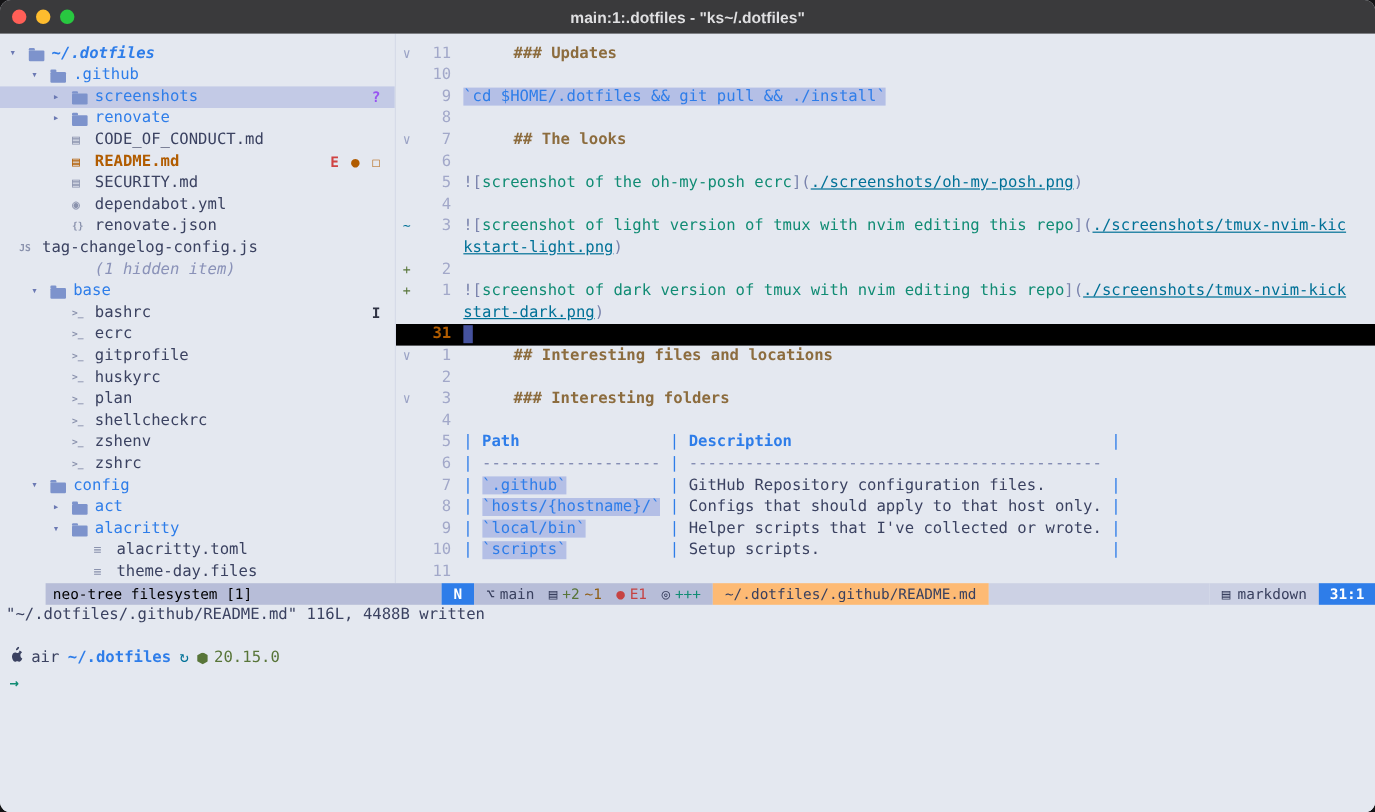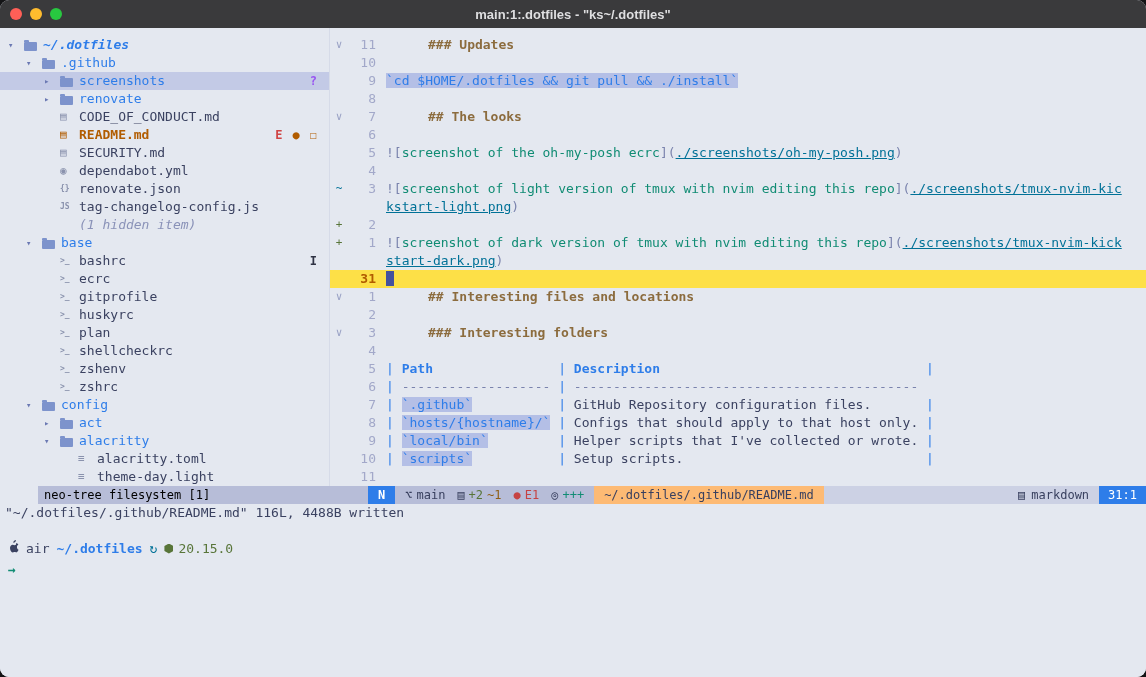--- a/index.html
+++ b/index.html
@@ -46,21 +46,21 @@
   .lbl.hidden { color: #8a92b8; font-style: italic; }
   .marks { margin-left: auto; padding-right: 12px; display: flex; gap: 10px; font-size: 12px; }
   .m-purple { color: #9854f1; font-weight: bold; }
   .m-red { color: #d04343; font-weight: bold; }
   .m-orange { color: #b15c00; }
   .m-dark { color: #2f3344; font-weight: bold; }
   
   .editor { flex: 1; overflow: hidden; }
   .ed-rows { padding-top: 8px; }
   .ed-row { height: 18px; line-height: 18px; display: flex; white-space: pre; }
-  .ed-row.cur { background: #fde047; }
+  .ed-row.cur { background: #000000; }
   .sign { width: 18px; flex: 0 0 18px; text-align: center; font-size: 11px; color: #9aa2c5; }
   .sign.t { color: #007197; } .sign.p { color: #587539; }
   .num { width: 28px; flex: 0 0 28px; text-align: right; color: #a2a8c9; margin-right: 10px; }
   .cur .num { color: #b15c00; font-weight: bold; }
   .txt { flex: 1; overflow: hidden; white-space: pre; }
   .sg-h { color: #8c6c3e; font-weight: bold; margin-left: 42px; }
   .sg-p { color: #7a83ad; }
   .sg-lt { color: #118c74; }
   .sg-u { color: #007197; text-decoration: underline; }
   .sg-c { color: #2e7de9; background: #b4bfe6; }
@@ -75,21 +75,21 @@
   .lualine { flex: 1; display: flex; }
   .sl-mode { background: #2e7de9; color: #fff; font-weight: bold; padding: 0 10px; }
   .sl-b { background: #b7bdd8; display: flex; gap: 12px; padding: 0 10px; color: #39405f; }
   .sl-item { display: inline-flex; gap: 4px; }
   .sl-green { color: #587539; } .sl-orange { color: #8f5e15; }
   .sl-red { color: #c64343; } .sl-teal { color: #118c74; }
   .sl-ic { color: #39405f; }
   .sl-path { background: #fdba74; padding: 0 10px; color: #39405f; }
   .sl-fill { flex: 1; background: #ccd1e4; }
   .sl-ft { background: #ccd1e4; padding: 0 10px; color: #39405f; display: inline-flex; gap: 6px; }
-  .sl-pos { background: #2e7de9; color: #fff; font-weight: normal; padding: 0 9px; }
+  .sl-pos { background: #2e7de9; color: #fff; font-weight: bold; padding: 0 9px; }
   
   .cmdline { height: 18px; flex: 0 0 18px; line-height: 18px; padding-left: 5px; color: #3b4261; white-space: pre; }
   
   .shell { flex: 1; padding: 16px 0 0 8px; }
   .prompt-line { height: 21px; line-height: 21px; display: flex; align-items: center; gap: 7px; white-space: pre; }
   .p-host { color: #3b4261; }
   .p-cwd { color: #2e7de9; font-weight: bold; }
   .p-sync { color: #007197; }
   .p-node { color: #587539; display: inline-flex; align-items: center; gap: 5px; }
   .hex { width: 9px; height: 10px; background: #587539; display: inline-block;
@@ -123,36 +123,36 @@
         <div class="tree-rows" id="tree-rows">
             <div class="tree-row" style="padding-left: 8px;"><span class="arr">▾</span><span class="ic ic-folder"><span class="ic-folder-shape"></span></span><span class="lbl root">~/.dotfiles</span></div>
             <div class="tree-row" style="padding-left: 26px;"><span class="arr">▾</span><span class="ic ic-folder"><span class="ic-folder-shape"></span></span><span class="lbl dir">.github</span></div>
             <div class="tree-row sel" style="padding-left: 44px;"><span class="arr">▸</span><span class="ic ic-folder"><span class="ic-folder-shape"></span></span><span class="lbl dir">screenshots</span><span class="marks"><span class="mark m-purple">?</span></span></div>
             <div class="tree-row" style="padding-left: 44px;"><span class="arr">▸</span><span class="ic ic-folder"><span class="ic-folder-shape"></span></span><span class="lbl dir">renovate</span></div>
             <div class="tree-row" style="padding-left: 44px;"><span class="arr"> </span><span class="ic ic-doc">▤</span><span class="lbl file">CODE_OF_CONDUCT.md</span></div>
             <div class="tree-row" style="padding-left: 44px;"><span class="arr"> </span><span class="ic ic-doc-orange">▤</span><span class="lbl file-mod">README.md</span><span class="marks"><span class="mark m-red">E</span><span class="mark m-orange">●</span><span class="mark m-orange">☐</span></span></div>
             <div class="tree-row" style="padding-left: 44px;"><span class="arr"> </span><span class="ic ic-doc">▤</span><span class="lbl file">SECURITY.md</span></div>
             <div class="tree-row" style="padding-left: 44px;"><span class="arr"> </span><span class="ic ic-dependabot">◉</span><span class="lbl file">dependabot.yml</span></div>
             <div class="tree-row" style="padding-left: 44px;"><span class="arr"> </span><span class="ic ic-json">{}</span><span class="lbl file">renovate.json</span></div>
-            <div class="tree-row" style="padding-left: 44px;"><span class="arr"> </span><span class="ic ic-js">JS</span><span class="lbl file">tag-changelog-config.js</span></div>
+            <div class="tree-row" style=""><span class="arr"> </span><span class="ic ic-js">JS</span><span class="lbl file">tag-changelog-config.js</span></div>
             <div class="tree-row" style="padding-left: 44px;"><span class="arr"> </span><span class="ic ic-none"></span><span class="lbl hidden">(1 hidden item)</span></div>
             <div class="tree-row" style="padding-left: 26px;"><span class="arr">▾</span><span class="ic ic-folder"><span class="ic-folder-shape"></span></span><span class="lbl dir">base</span></div>
             <div class="tree-row" style="padding-left: 44px;"><span class="arr"> </span><span class="ic ic-shell">&gt;_</span><span class="lbl file">bashrc</span><span class="marks"><span class="mark m-dark">I</span></span></div>
             <div class="tree-row" style="padding-left: 44px;"><span class="arr"> </span><span class="ic ic-shell">&gt;_</span><span class="lbl file">ecrc</span></div>
             <div class="tree-row" style="padding-left: 44px;"><span class="arr"> </span><span class="ic ic-shell">&gt;_</span><span class="lbl file">gitprofile</span></div>
             <div class="tree-row" style="padding-left: 44px;"><span class="arr"> </span><span class="ic ic-shell">&gt;_</span><span class="lbl file">huskyrc</span></div>
             <div class="tree-row" style="padding-left: 44px;"><span class="arr"> </span><span class="ic ic-shell">&gt;_</span><span class="lbl file">plan</span></div>
             <div class="tree-row" style="padding-left: 44px;"><span class="arr"> </span><span class="ic ic-shell">&gt;_</span><span class="lbl file">shellcheckrc</span></div>
             <div class="tree-row" style="padding-left: 44px;"><span class="arr"> </span><span class="ic ic-shell">&gt;_</span><span class="lbl file">zshenv</span></div>
             <div class="tree-row" style="padding-left: 44px;"><span class="arr"> </span><span class="ic ic-shell">&gt;_</span><span class="lbl file">zshrc</span></div>
             <div class="tree-row" style="padding-left: 26px;"><span class="arr">▾</span><span class="ic ic-folder"><span class="ic-folder-shape"></span></span><span class="lbl dir">config</span></div>
             <div class="tree-row" style="padding-left: 44px;"><span class="arr">▸</span><span class="ic ic-folder"><span class="ic-folder-shape"></span></span><span class="lbl dir">act</span></div>
             <div class="tree-row" style="padding-left: 44px;"><span class="arr">▾</span><span class="ic ic-folder"><span class="ic-folder-shape"></span></span><span class="lbl dir">alacritty</span></div>
             <div class="tree-row" style="padding-left: 62px;"><span class="arr"> </span><span class="ic ic-lines">≡</span><span class="lbl file">alacritty.toml</span></div>
-            <div class="tree-row" style="padding-left: 62px;"><span class="arr"> </span><span class="ic ic-lines">≡</span><span class="lbl file">theme-day.light</span></div>
+            <div class="tree-row" style="padding-left: 62px;"><span class="arr"> </span><span class="ic ic-lines">≡</span><span class="lbl file">theme-day.files</span></div>
           </div>
       </div>
       <div class="editor">
         <div class="ed-rows" id="ed-rows">
             <div class="ed-row"><span class="sign v">∨</span><span class="num">11</span><span class="txt"><span class="sg-h">### Updates</span></span></div>
             <div class="ed-row"><span class="sign"> </span><span class="num">10</span><span class="txt"></span></div>
             <div class="ed-row"><span class="sign"> </span><span class="num">9</span><span class="txt"><span class="sg-c">`cd $HOME/.dotfiles &amp;&amp; git pull &amp;&amp; ./install`</span></span></div>
             <div class="ed-row"><span class="sign"> </span><span class="num">8</span><span class="txt"></span></div>
             <div class="ed-row"><span class="sign v">∨</span><span class="num">7</span><span class="txt"><span class="sg-h">## The looks</span></span></div>
             <div class="ed-row"><span class="sign"> </span><span class="num">6</span><span class="txt"></span></div>

